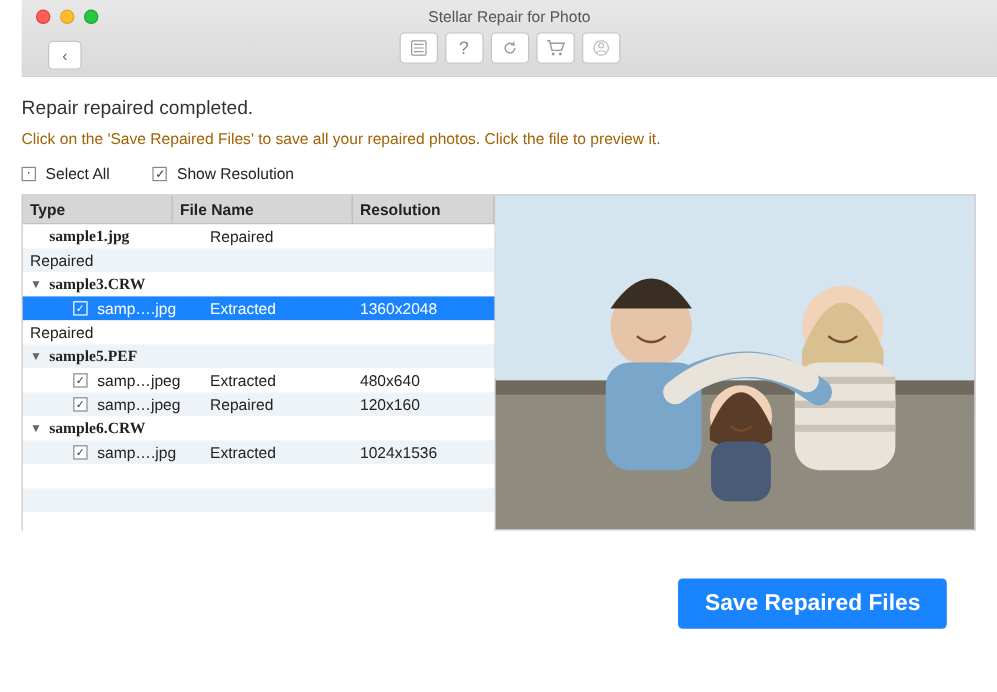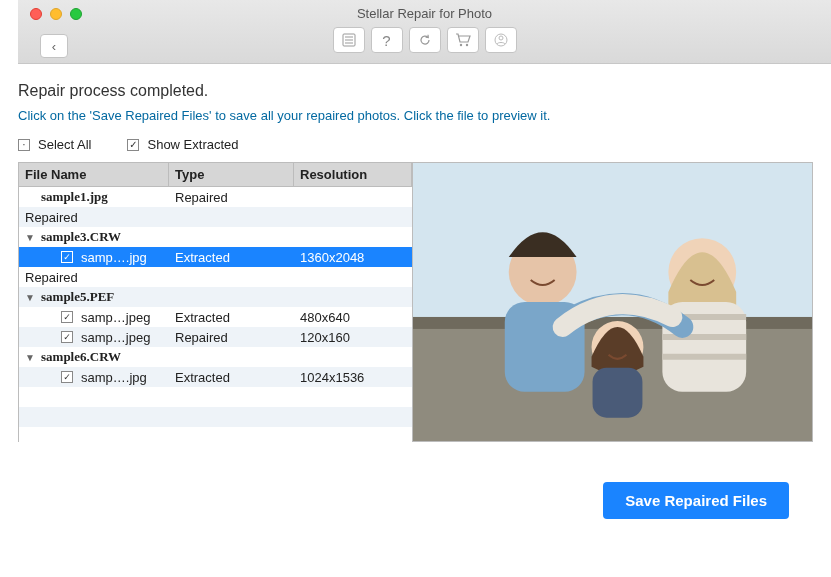--- a/index.html
+++ b/index.html
@@ -65,21 +65,21 @@
   .content {
     padding: 18px 18px 0 18px;
   }
   .heading {
     font-size: 16px;
     color: #333;
     margin-bottom: 8px;
   }
   .sub {
     font-size: 13px;
-    color: #0369a1;
+    color: #a16207;
     margin-bottom: 14px;
   }
   .options {
     display:flex; gap: 36px; align-items:center;
     margin-bottom: 10px;
     font-size: 13px;
   }
   .opt { display:flex; align-items:center; gap:8px; }
   .cb-box {
     width:12px; height:12px; border:1px solid #888; background:#fff;
@@ -134,21 +134,21 @@
   .footer {
     display:flex; justify-content:flex-end;
     padding: 40px 24px 0 0;
   }
   .save-btn {
     background:#1a84ff;
     color:#fff;
     border:none;
     border-radius:4px;
     padding: 10px 22px;
-    font-size:15px;
+    font-size:19px;
     font-weight:600;
   }
 </style>
 </head>
 <body>
 
 <div class="titlebar">
   <div class="traffic">
     <div class="dot red"></div>
     <div class="dot yellow"></div>
@@ -187,39 +187,39 @@
       <svg width="14" height="14" viewBox="0 0 14 14">
           <circle cx="7" cy="7" r="6" fill="none" stroke="#bbb"></circle>
           <circle cx="7" cy="5" r="2" fill="none" stroke="#bbb"></circle>
           <path d="M3 11c1-2 7-2 8 0" fill="none" stroke="#bbb"></path>
         </svg>
     </div>
   </div>
 </div>
 
 <div class="content">
-  <div class="heading">Repair process completed.</div>
+  <div class="heading">Repair repaired completed.</div>
   <div class="sub">Click on the 'Save Repaired Files' to save all your repaired photos. Click the file to preview it.</div>
 
   <div class="options">
     <div class="opt">
       <span class="cb-box">·</span>
       <span>Select All</span>
     </div>
     <div class="opt">
       <span class="cb-box">✓</span>
-      <span>Show Extracted</span>
+      <span>Show Resolution</span>
     </div>
   </div>
 
   <div class="main-row">
     <div class="table-wrap">
       <div class="thead">
+        <div class="col col-type">Type</div>
         <div class="col col-file">File Name</div>
-        <div class="col col-type">Type</div>
         <div class="col col-res">Resolution</div>
       </div>
       <div class="tbody" id="tbody">
           <div class="row">
             <div class="cell file">
               <span class="arrow"></span>
               <span class="bold">sample1.jpg</span>
             </div>
             <div class="cell type">Repaired</div>
             <div class="cell res"></div>

